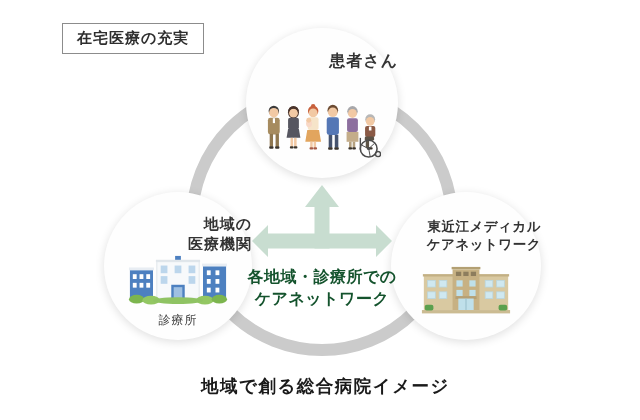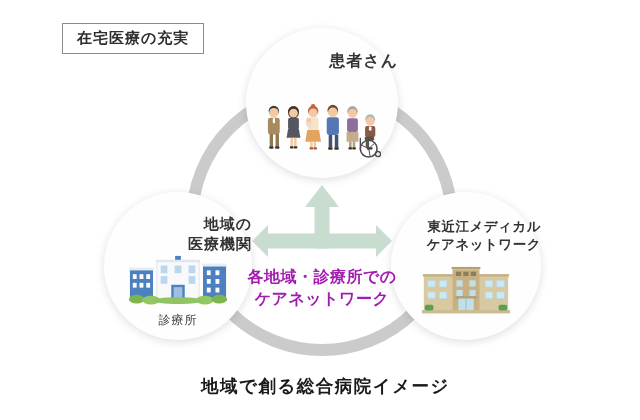--- a/index.html
+++ b/index.html
@@ -39,21 +39,21 @@
 
   .illus{position:absolute;}
   .illus-people{left:17px;top:72px;}
   .illus-clinic{left:24px;top:60px;}
   .illus-office{left:29px;top:68px;}
 
   .arrows{position:absolute;left:250px;top:183px;z-index:3;}
 
   .center-text{
     position:absolute;left:222px;top:266px;width:200px;z-index:3;
-    text-align:center;font-size:16px;font-weight:bold;color:#a21caf;line-height:1.4;letter-spacing:0.5px;
+    text-align:center;font-size:16px;font-weight:bold;color:#14532d;line-height:1.4;letter-spacing:0.5px;
   }
 
   .caption{
     position:absolute;left:0;right:0;top:374px;z-index:4;
     text-align:center;font-size:17.5px;font-weight:bold;color:#1a1a1a;letter-spacing:1.5px;
   }
 </style>
 </head>
 <body>
 

